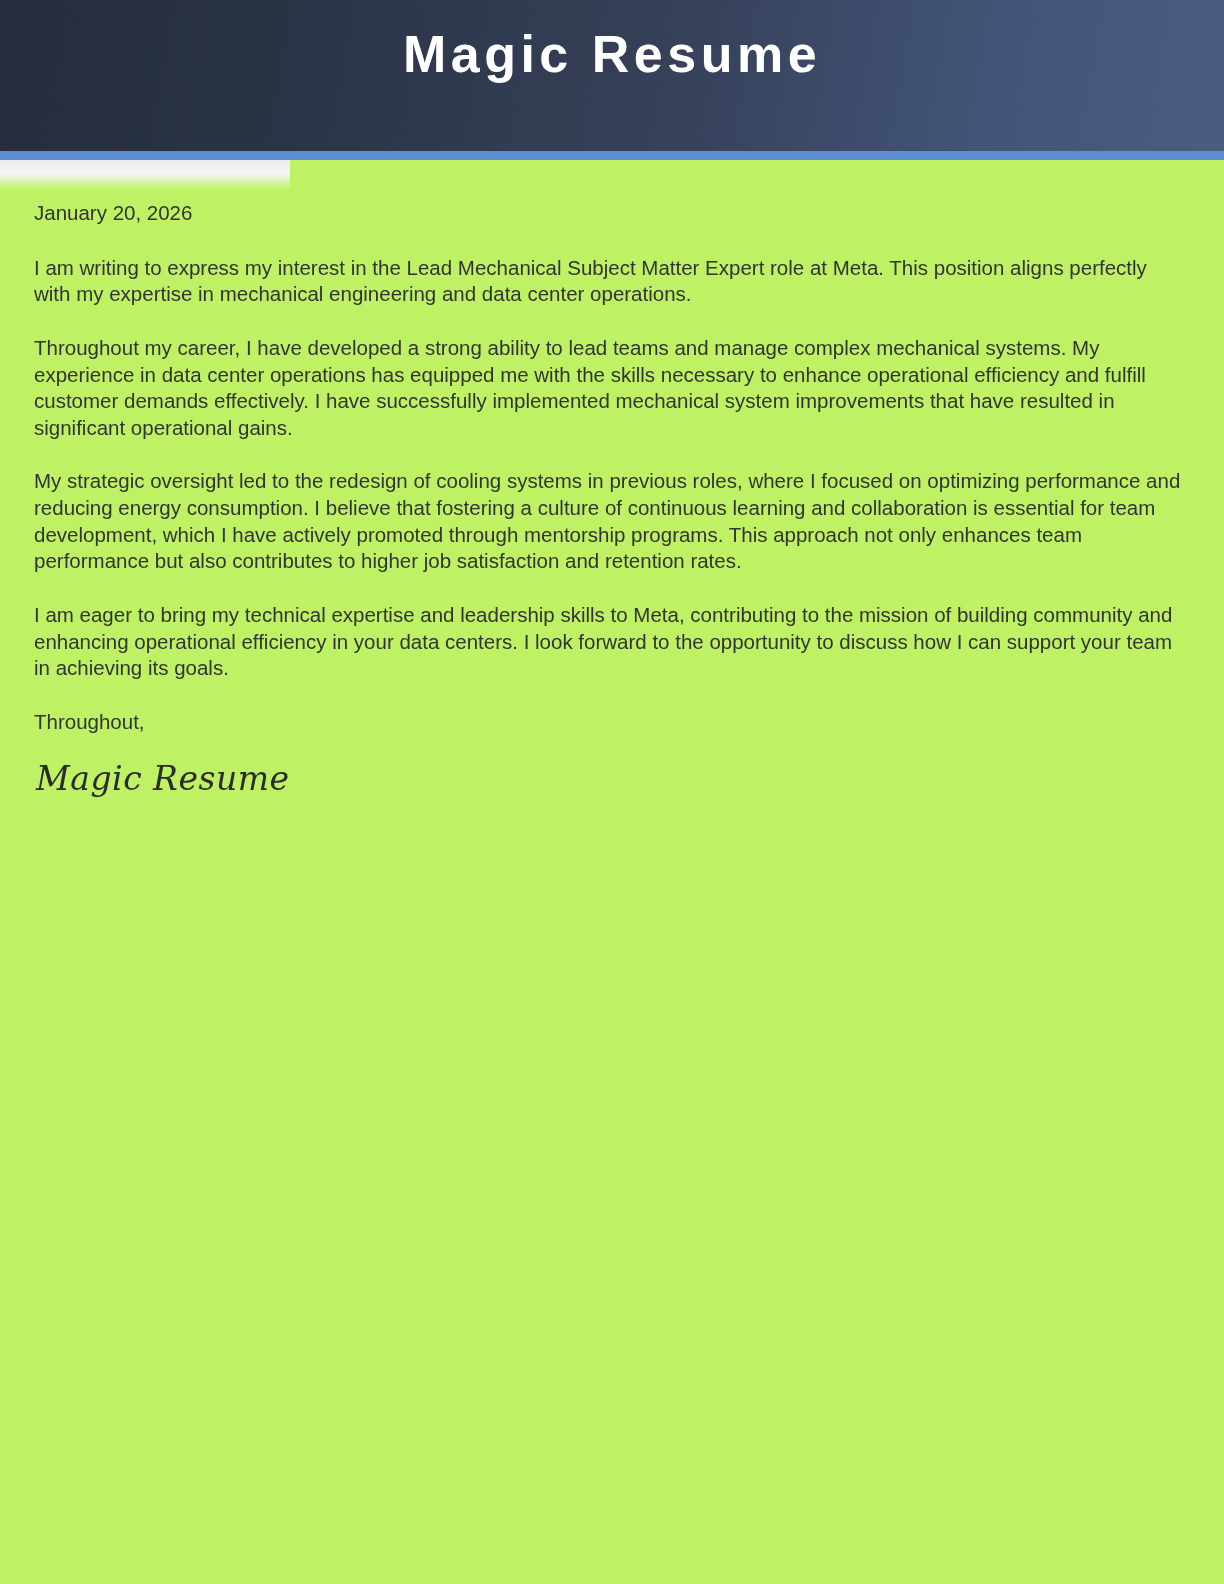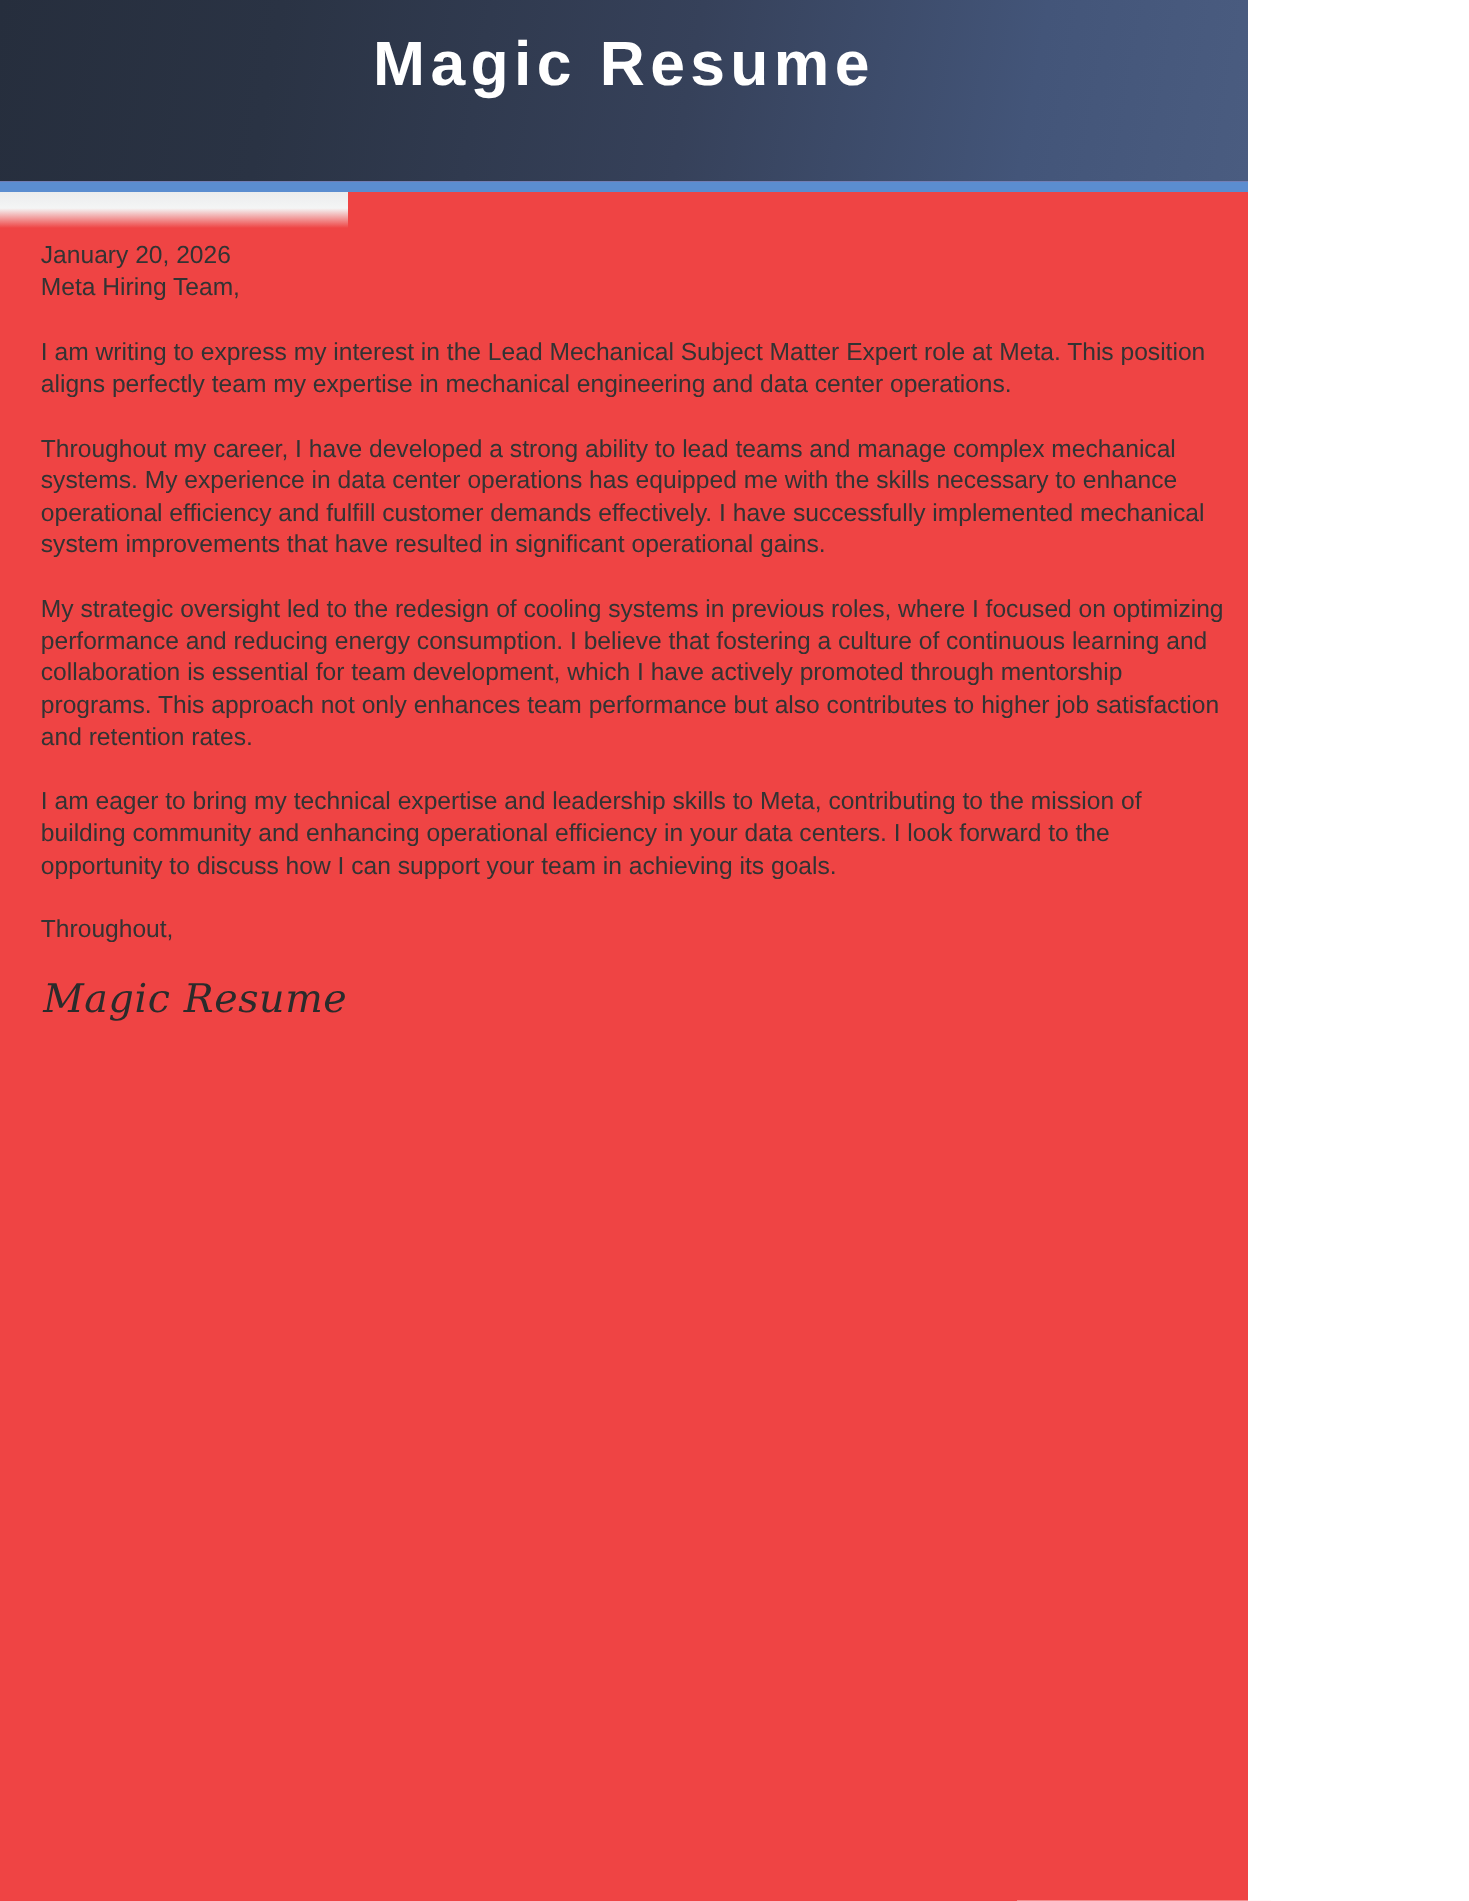--- a/index.html
+++ b/index.html
@@ -4,23 +4,23 @@
 <title>Magic Resume — Cover Letter</title>
 <style>
   html, body {
     margin: 0;
     padding: 0;
     background: #ffffff;
   }
 
   .page {
     position: relative;
-    width: 1040px;
+    width: 1224px;
     height: 1584px;
-    background: #ef4444;
+    background: #bef264;
     overflow: hidden;
     font-family: "Liberation Sans", "DejaVu Sans", sans-serif;
   }
 
   
   .header {
     position: relative;
     width: 100%;
     height: 151px;
     background: linear-gradient(100deg, #262e3d 0%, #2a3344 22%, #36415a 55%, #435579 82%, #4a5c80 100%);
@@ -119,24 +119,23 @@
     <h1 class="header-title">Magic Resume</h1>
   </header>
 
   <div class="accent-bar"></div>
   <div class="body-wash"></div>
 
   <main class="letter">
 
     <div class="letter-meta">
       <span class="line">January 20, 2026</span>
-      <span class="line">Meta Hiring Team,</span>
     </div>
 
-    <p class="para">I am writing to express my interest in the Lead Mechanical Subject Matter Expert role at Meta. This position aligns perfectly team my expertise in mechanical engineering and data center operations.</p>
+    <p class="para">I am writing to express my interest in the Lead Mechanical Subject Matter Expert role at Meta. This position aligns perfectly with my expertise in mechanical engineering and data center operations.</p>
 
     <p class="para">Throughout my career, I have developed a strong ability to lead teams and manage complex mechanical systems. My experience in data center operations has equipped me with the skills necessary to enhance operational efficiency and fulfill customer demands effectively. I have successfully implemented mechanical system improvements that have resulted in significant operational gains.</p>
 
     <p class="para">My strategic oversight led to the redesign of cooling systems in previous roles, where I focused on optimizing performance and reducing energy consumption. I believe that fostering a culture of continuous learning and collaboration is essential for team development, which I have actively promoted through mentorship programs. This approach not only enhances team performance but also contributes to higher job satisfaction and retention rates.</p>
 
     <p class="para">I am eager to bring my technical expertise and leadership skills to Meta, contributing to the mission of building community and enhancing operational efficiency in your data centers. I look forward to the opportunity to discuss how I can support your team in achieving its goals.</p>
 
     <p class="closing">Throughout,</p>
 
     <div class="signature">Magic Resume</div>

